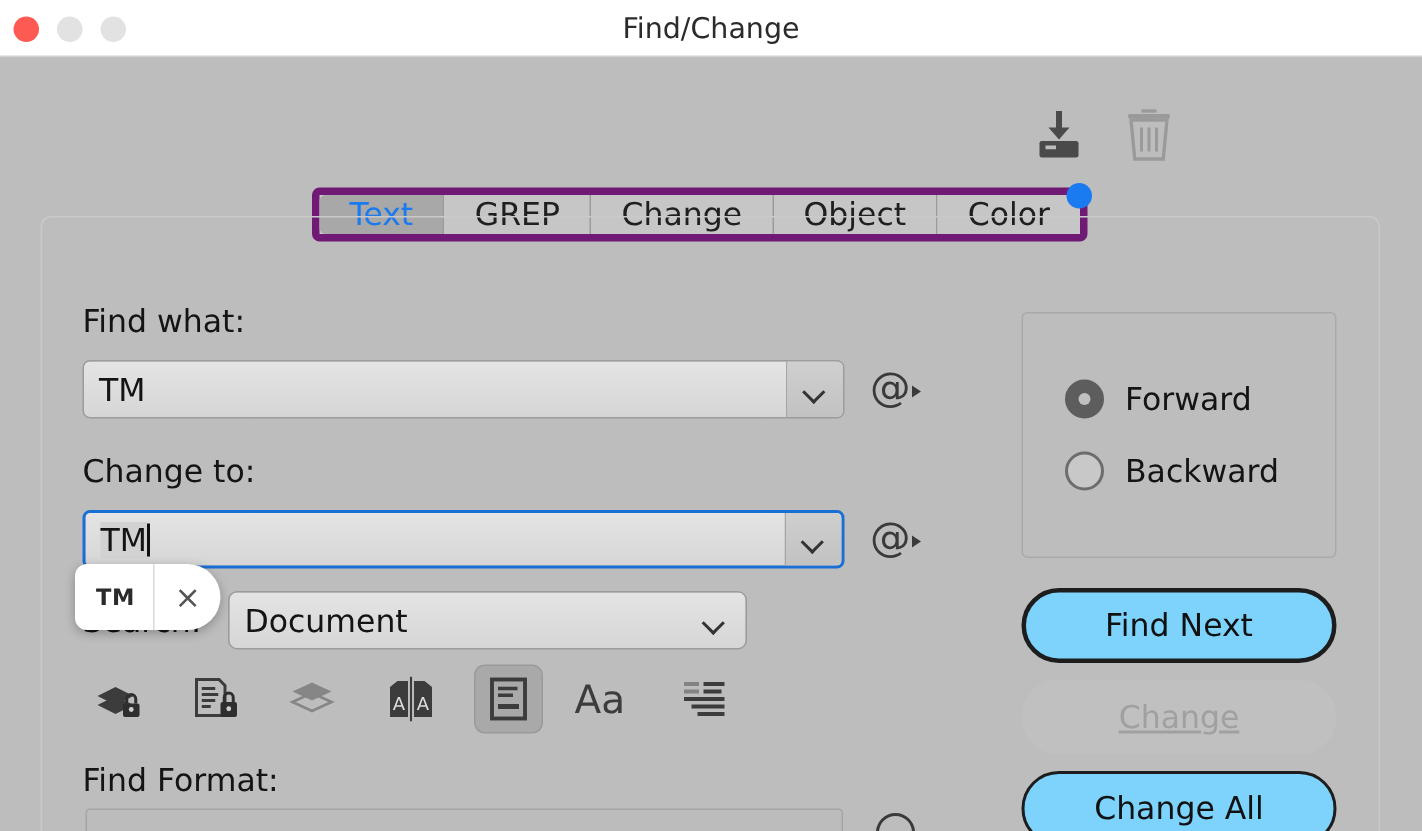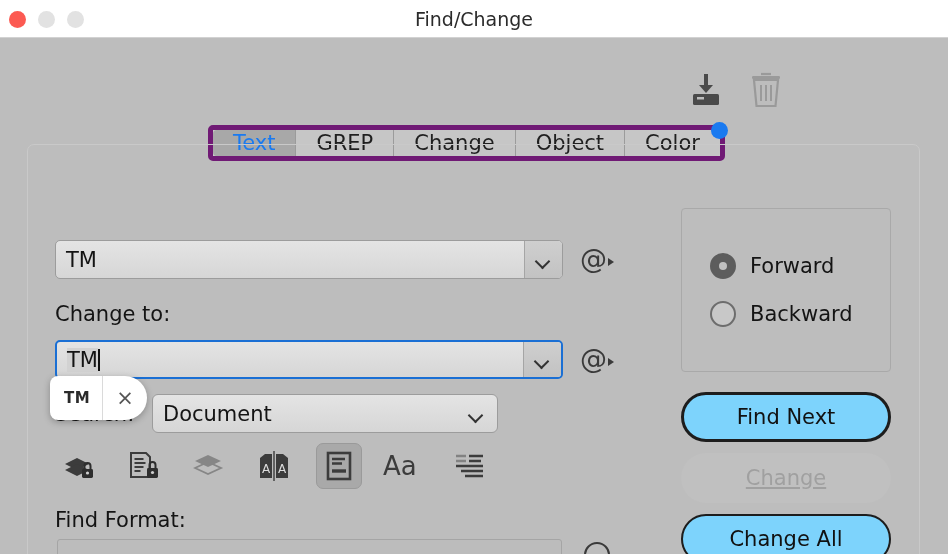--- a/index.html
+++ b/index.html
@@ -296,20 +296,21 @@
       <span>Object</span>
     </div>
     <div class="tab">
       <span>Color</span>
       <span class="tab-badge"></span>
     </div>
   </div>
 
   <div class="panel"></div>
 
+  <div class="fld-label" id="find-what-label">Find what:</div>
   <div class="combo" id="find-what-combo">
     <div class="txt">TM</div>
     <div class="dropbtn">
       <div class="caret"></div>
     </div>
   </div>
   <div class="at-btn" id="find-what-at">@<span class="tri"></span></div>
 
   <div class="fld-label" id="change-to-label">Change to:</div>
   <div class="combo" id="change-to-combo">

